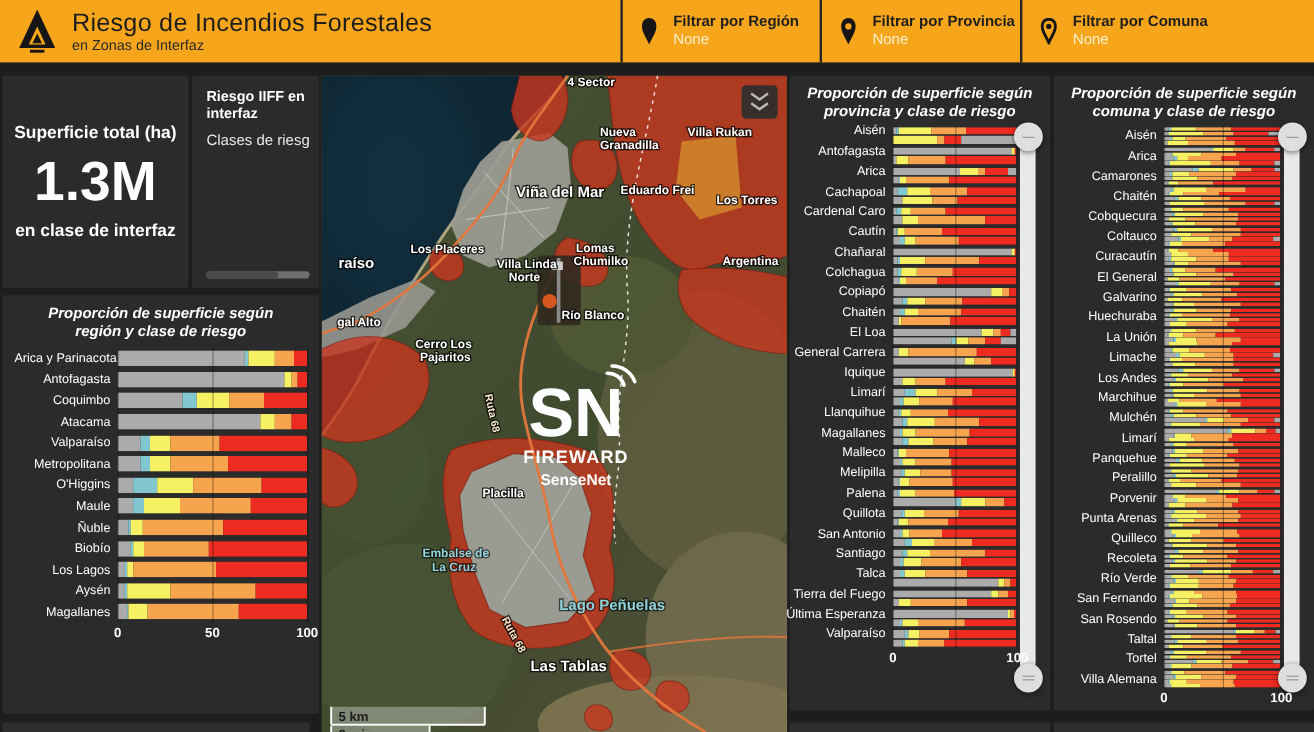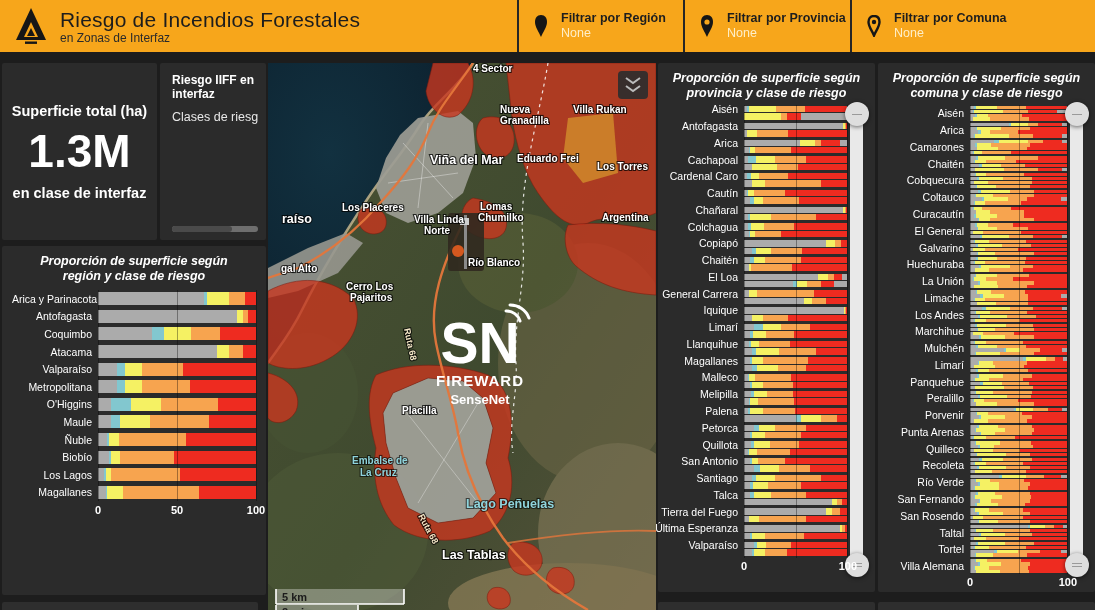--- a/index.html
+++ b/index.html
@@ -272,20 +272,32 @@
         </div>
         <div class="rrow">
           <div class="rcat">Los Lagos</div>
           <div class="track">
             <div class="bar">
               <span style="width: 4%; background: rgb(171, 171, 171);"></span>
               <span style="width: 1%; background: rgb(130, 199, 207);"></span>
               <span style="width: 3%; background: rgb(245, 241, 99);"></span>
               <span style="width: 44%; background: rgb(247, 164, 79);"></span>
               <span style="width: 48%; background: rgb(238, 43, 32);"></span>
+            </div>
+          </div>
+        </div>
+        <div class="rrow">
+          <div class="rcat">Aysén</div>
+          <div class="track">
+            <div class="bar">
+              <span style="width: 4%; background: rgb(171, 171, 171);"></span>
+              <span style="width: 1%; background: rgb(130, 199, 207);"></span>
+              <span style="width: 23%; background: rgb(245, 241, 99);"></span>
+              <span style="width: 45%; background: rgb(247, 164, 79);"></span>
+              <span style="width: 27%; background: rgb(238, 43, 32);"></span>
             </div>
           </div>
         </div>
         <div class="rrow">
           <div class="rcat">Magallanes</div>
           <div class="track">
             <div class="bar">
               <span style="width: 5%; background: rgb(171, 171, 171);"></span>
               <span style="width: 1%; background: rgb(130, 199, 207);"></span>
               <span style="width: 10%; background: rgb(245, 241, 99);"></span>
@@ -769,39 +781,20 @@
             <div class="bar">
               <span style="width: 50%; background: rgb(171, 171, 171);"></span>
               <span style="width: 5%; background: rgb(130, 199, 207);"></span>
               <span style="width: 20%; background: rgb(245, 241, 99);"></span>
               <span style="width: 15%; background: rgb(247, 164, 79);"></span>
               <span style="width: 10%; background: rgb(238, 43, 32);"></span>
             </div>
           </div>
         </div>
         <div class="pgroup">
-          <div class="pcat">Petorca</div>
-          <div class="pbars">
-            <div class="bar">
-              <span style="width: 10%; background: rgb(171, 171, 171);"></span>
-              <span style="width: 5%; background: rgb(130, 199, 207);"></span>
-              <span style="width: 15%; background: rgb(245, 241, 99);"></span>
-              <span style="width: 30%; background: rgb(247, 164, 79);"></span>
-              <span style="width: 40%; background: rgb(238, 43, 32);"></span>
-            </div>
-            <div class="bar">
-              <span style="width: 6%; background: rgb(171, 171, 171);"></span>
-              <span style="width: 2%; background: rgb(130, 199, 207);"></span>
-              <span style="width: 12%; background: rgb(245, 241, 99);"></span>
-              <span style="width: 35%; background: rgb(247, 164, 79);"></span>
-              <span style="width: 45%; background: rgb(238, 43, 32);"></span>
-            </div>
-          </div>
-        </div>
-        <div class="pgroup">
           <div class="pcat">Quillota</div>
           <div class="pbars">
             <div class="bar">
               <span style="width: 7%; background: rgb(171, 171, 171);"></span>
               <span style="width: 3%; background: rgb(130, 199, 207);"></span>
               <span style="width: 15%; background: rgb(245, 241, 99);"></span>
               <span style="width: 28%; background: rgb(247, 164, 79);"></span>
               <span style="width: 47%; background: rgb(238, 43, 32);"></span>
             </div>
             <div class="bar">

